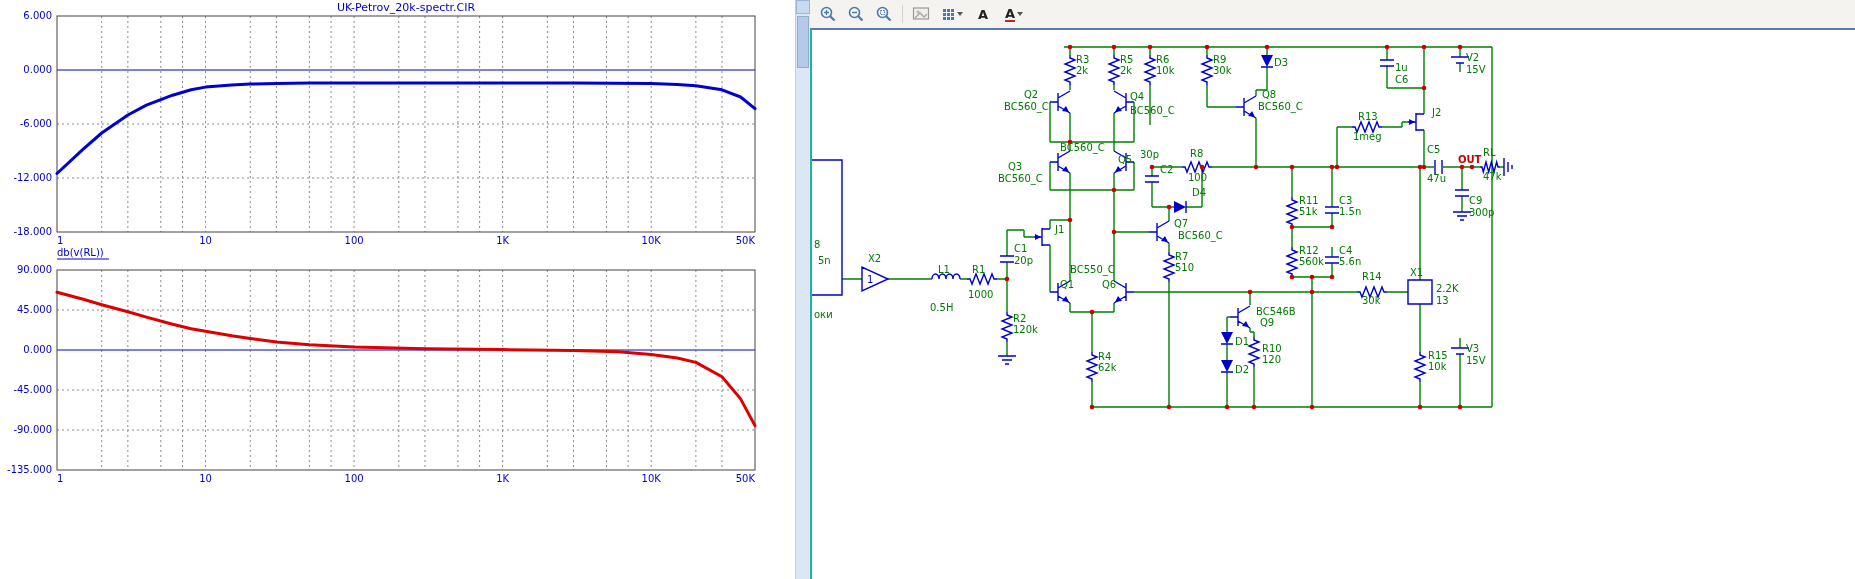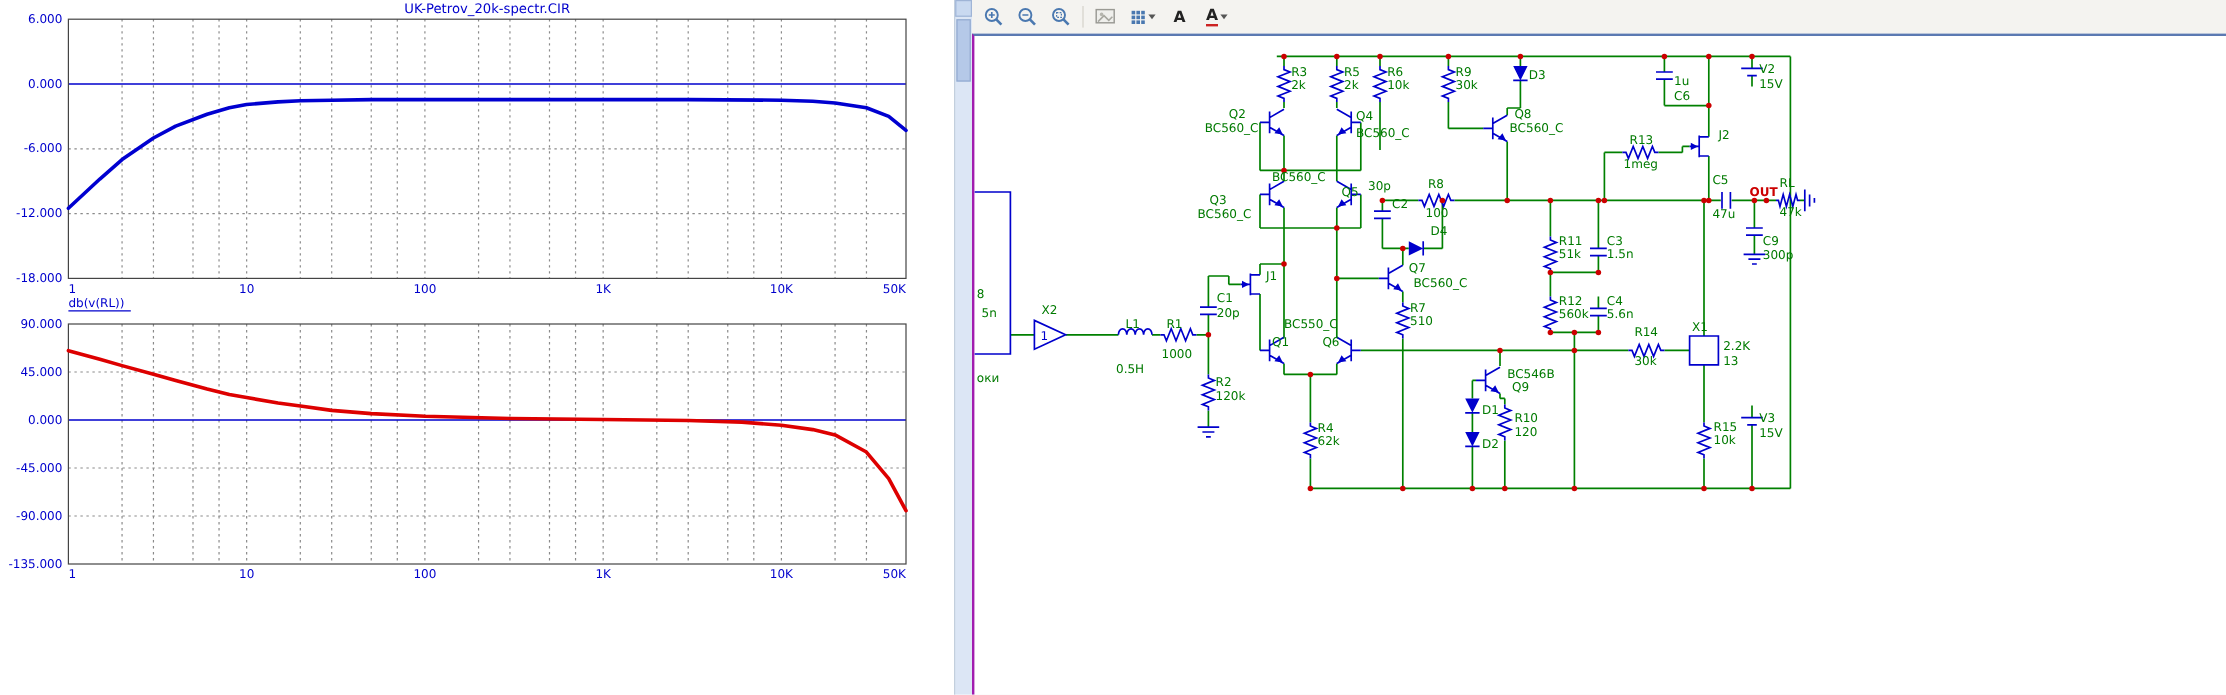--- a/index.html
+++ b/index.html
@@ -10,21 +10,21 @@
   .vscroll .btn{position:absolute;top:0;left:0;width:14px;height:14px;background:#c9d9f0;border:1px solid #9fb4d6;box-sizing:border-box;}
   .vscroll .thumb{position:absolute;top:16px;left:1px;width:12px;height:52px;background:#b5c9e8;border:1px solid #93abd0;box-sizing:border-box;}
   .schem-panel{flex:1;height:579px;display:flex;flex-direction:column;background:#f4f3f0;}
   .toolbar{height:28px;background:#f4f3f0;display:flex;align-items:center;padding-left:4px;flex:none;}
   .tbtn{width:24px;height:22px;display:flex;align-items:center;justify-content:center;border:1px solid transparent;border-radius:2px;margin:0 1px;cursor:default;}
   .tbtn.wide{width:30px;}
   .tsep{width:1px;height:18px;background:#d4d2ca;margin:0 4px;}
   .caret{width:0;height:0;border-left:3px solid transparent;border-right:3px solid transparent;border-top:4px solid #555;margin-left:2px;}
   .aletter{font:bold 13px "DejaVu Sans",sans-serif;color:#222;line-height:1;}
   .aletter.fmt{border-bottom:2px solid #cc2222;}
-  .canvas{flex:1;background:#ffffff;border-left:2px solid #a21caf;border-top:2px solid #5b79b2;position:relative;overflow:hidden;}
+  .canvas{flex:1;background:#ffffff;border-left:2px solid #14b8a6;border-top:2px solid #5b79b2;position:relative;overflow:hidden;}
   svg text{user-select:none;}
   .atext{font:10px "DejaVu Sans",sans-serif;fill:#0000cc;}
   .ptitle{font:11px "DejaVu Sans",sans-serif;fill:#0000cc;}
   .grid{stroke:#8a8a8a;stroke-width:1;stroke-dasharray:2,3;}
   .pborder{stroke:#444;stroke-width:1;fill:none;}
   .zero{stroke:#0000cc;stroke-width:1.2;}
   .wire{stroke:#008000;stroke-width:1.4;fill:none;}
   .sym{stroke:#0000cc;stroke-width:1.4;fill:none;}
   .symf{fill:#0000cc;stroke:none;}
   .dot{fill:#cc0000;}

